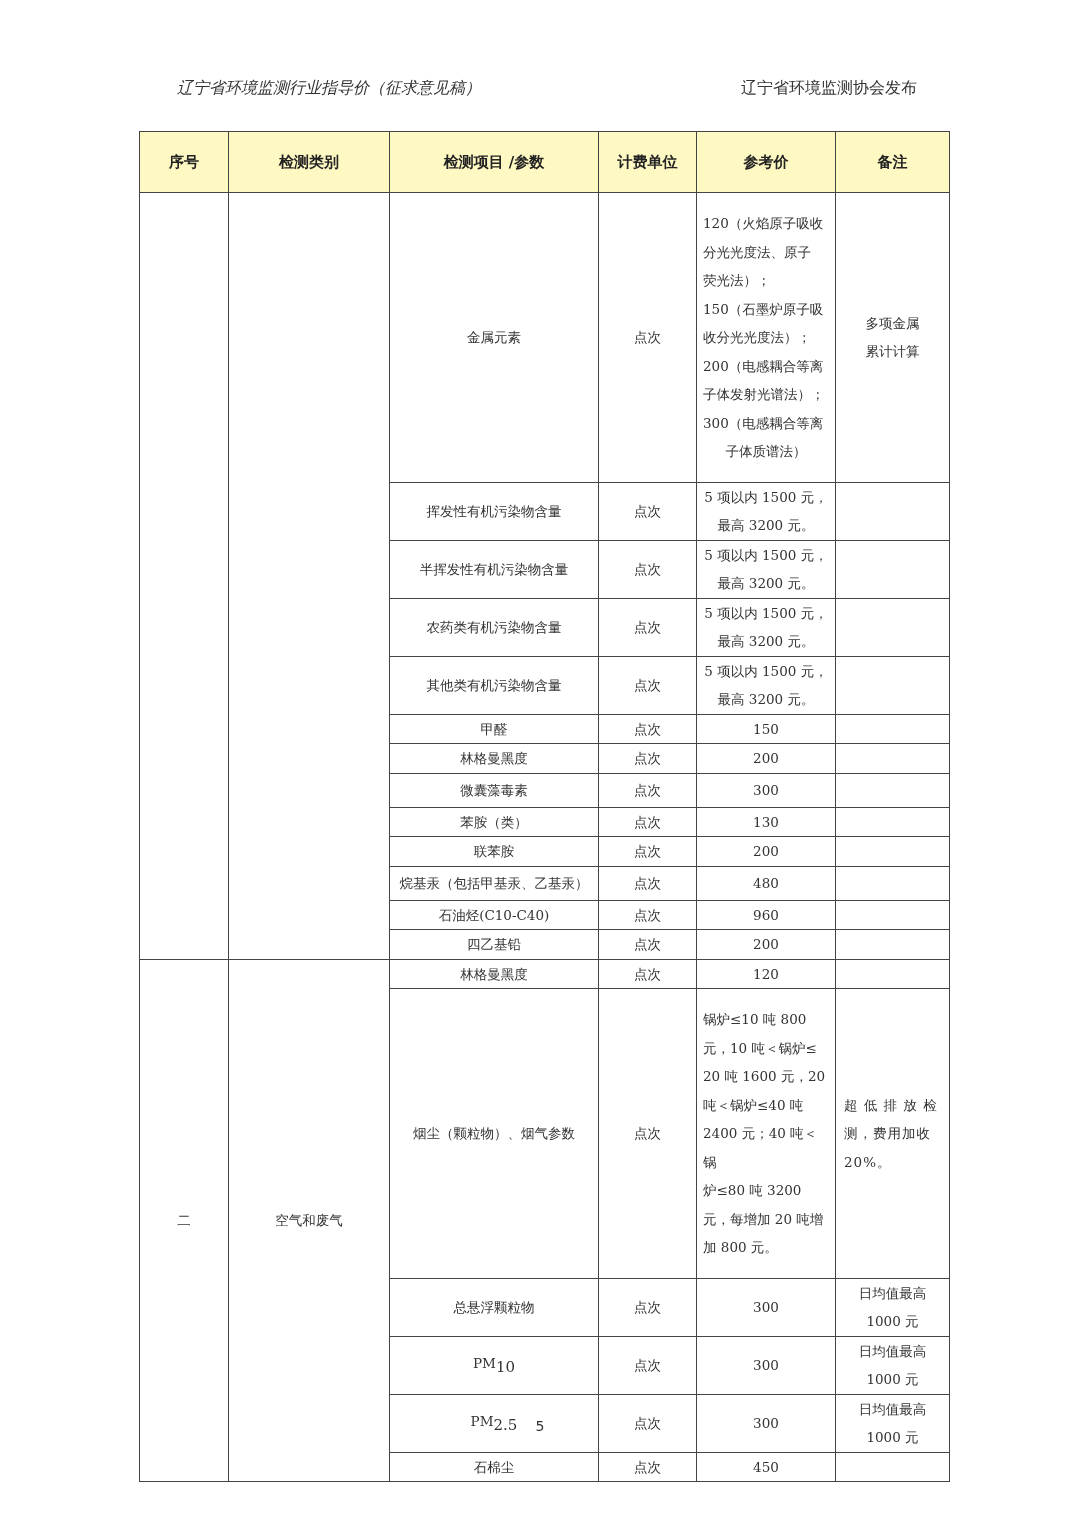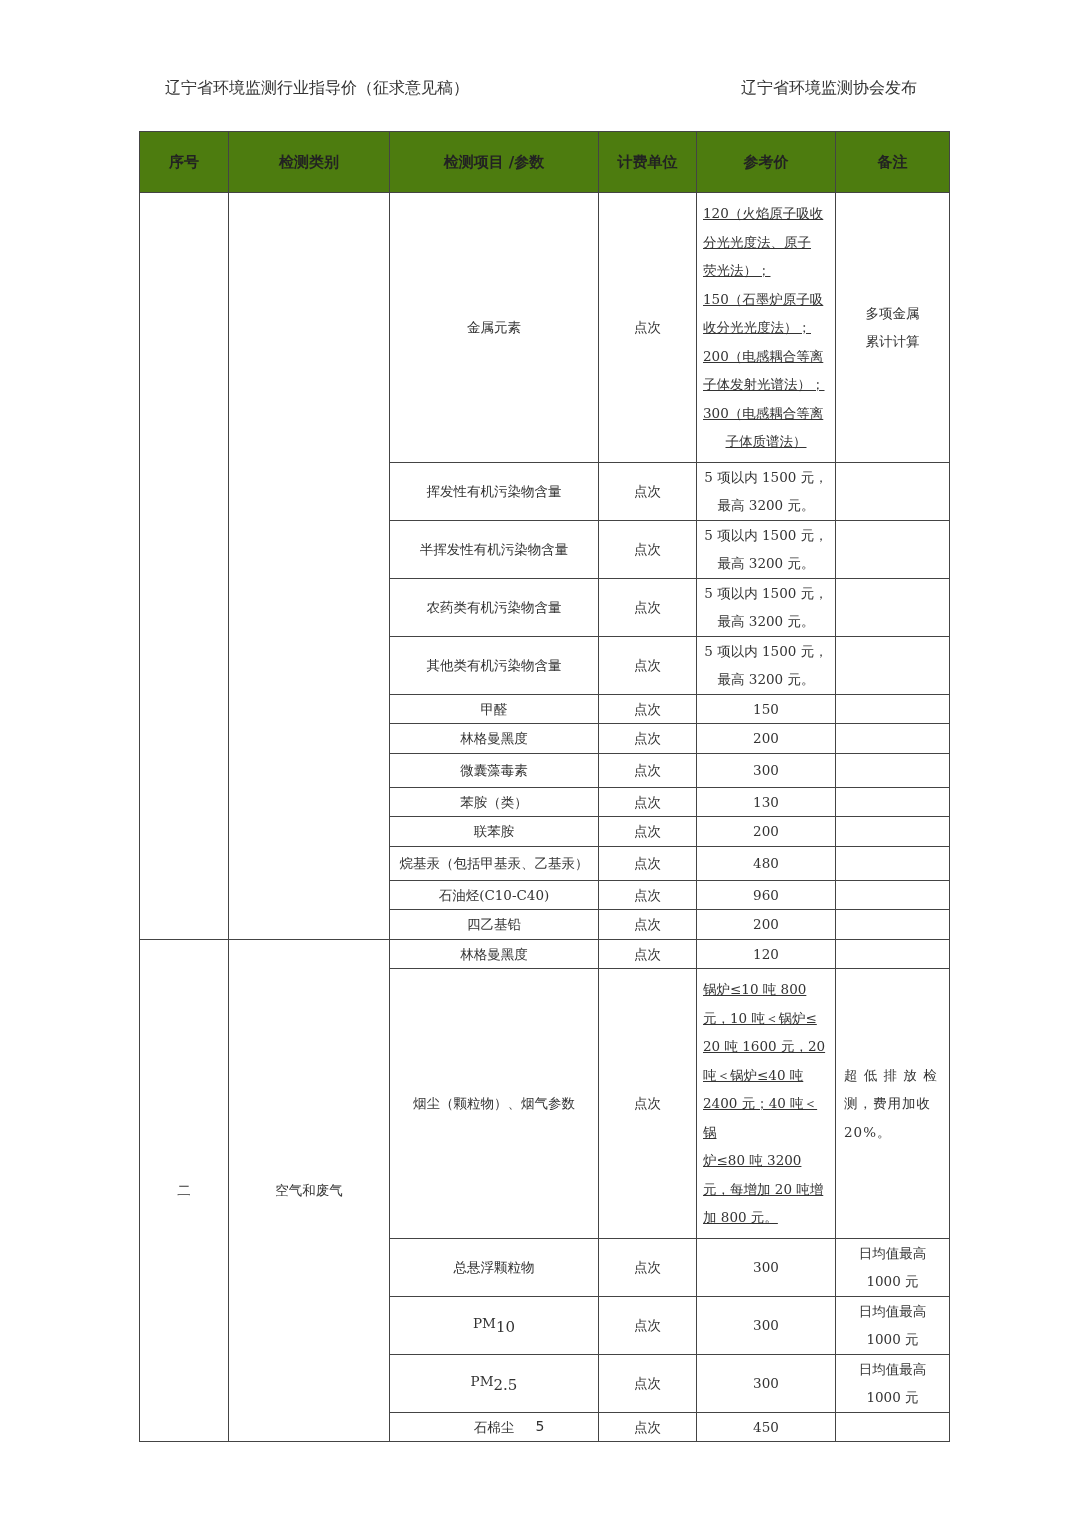--- a/index.html
+++ b/index.html
@@ -1,23 +1,23 @@
 <!DOCTYPE html>
 <html><head>
 <meta charset="utf-8">
 <style>
   html, body { margin: 0; padding: 0; background: #ffffff; }
   body { width: 1080px; height: 1527px; position: relative; font-family: "DejaVu Serif", "Liberation Serif", serif; color: #333; }
   .page-header { position: absolute; top: 78px; left: 165px; right: 163px; height: 24px; font-size: 16px; color: #333; }
-  .page-header .left { position: absolute; left: 0; top: 0; }
+  .page-header .left { position: absolute; left: 12px; top: 0; font-style: italic; }
   .page-header .right { position: absolute; right: 0; top: 0; }
   table.price { position: absolute; left: 139px; top: 131px; width: 810px; border-collapse: collapse; table-layout: fixed; font-size: 13.5px; }
   table.price th, table.price td { border: 1px solid #444; text-align: center; vertical-align: middle; padding: 0 4px; line-height: 28.5px; color: #333; }
-  table.price th { background: #4d7c0f; font-weight: bold; font-size: 15px; height: 60px; color: #222; }
-  table.price td.price-multi { text-align: left; padding: 6px 6px; text-decoration: underline; }
+  table.price th { background: #fef9c3; font-weight: bold; font-size: 15px; height: 60px; color: #222; }
+  table.price td.price-multi { text-align: left; padding: 16px 6px; }
   table.price td.note-justify { text-align: left; padding: 16px 8px; letter-spacing: 1px; }
   .r30 { height: 28px; }
   .r57 { height: 56px; }
   .sub { font-size: 15px; vertical-align: -4px; }
   .page-number { position: absolute; top: 1418px; left: 0; right: 0; text-align: center; font-family: "DejaVu Sans", sans-serif; font-size: 14px; color: #333; }
 </style>
 </head>
 <body>
 
 <div class="page-header">

